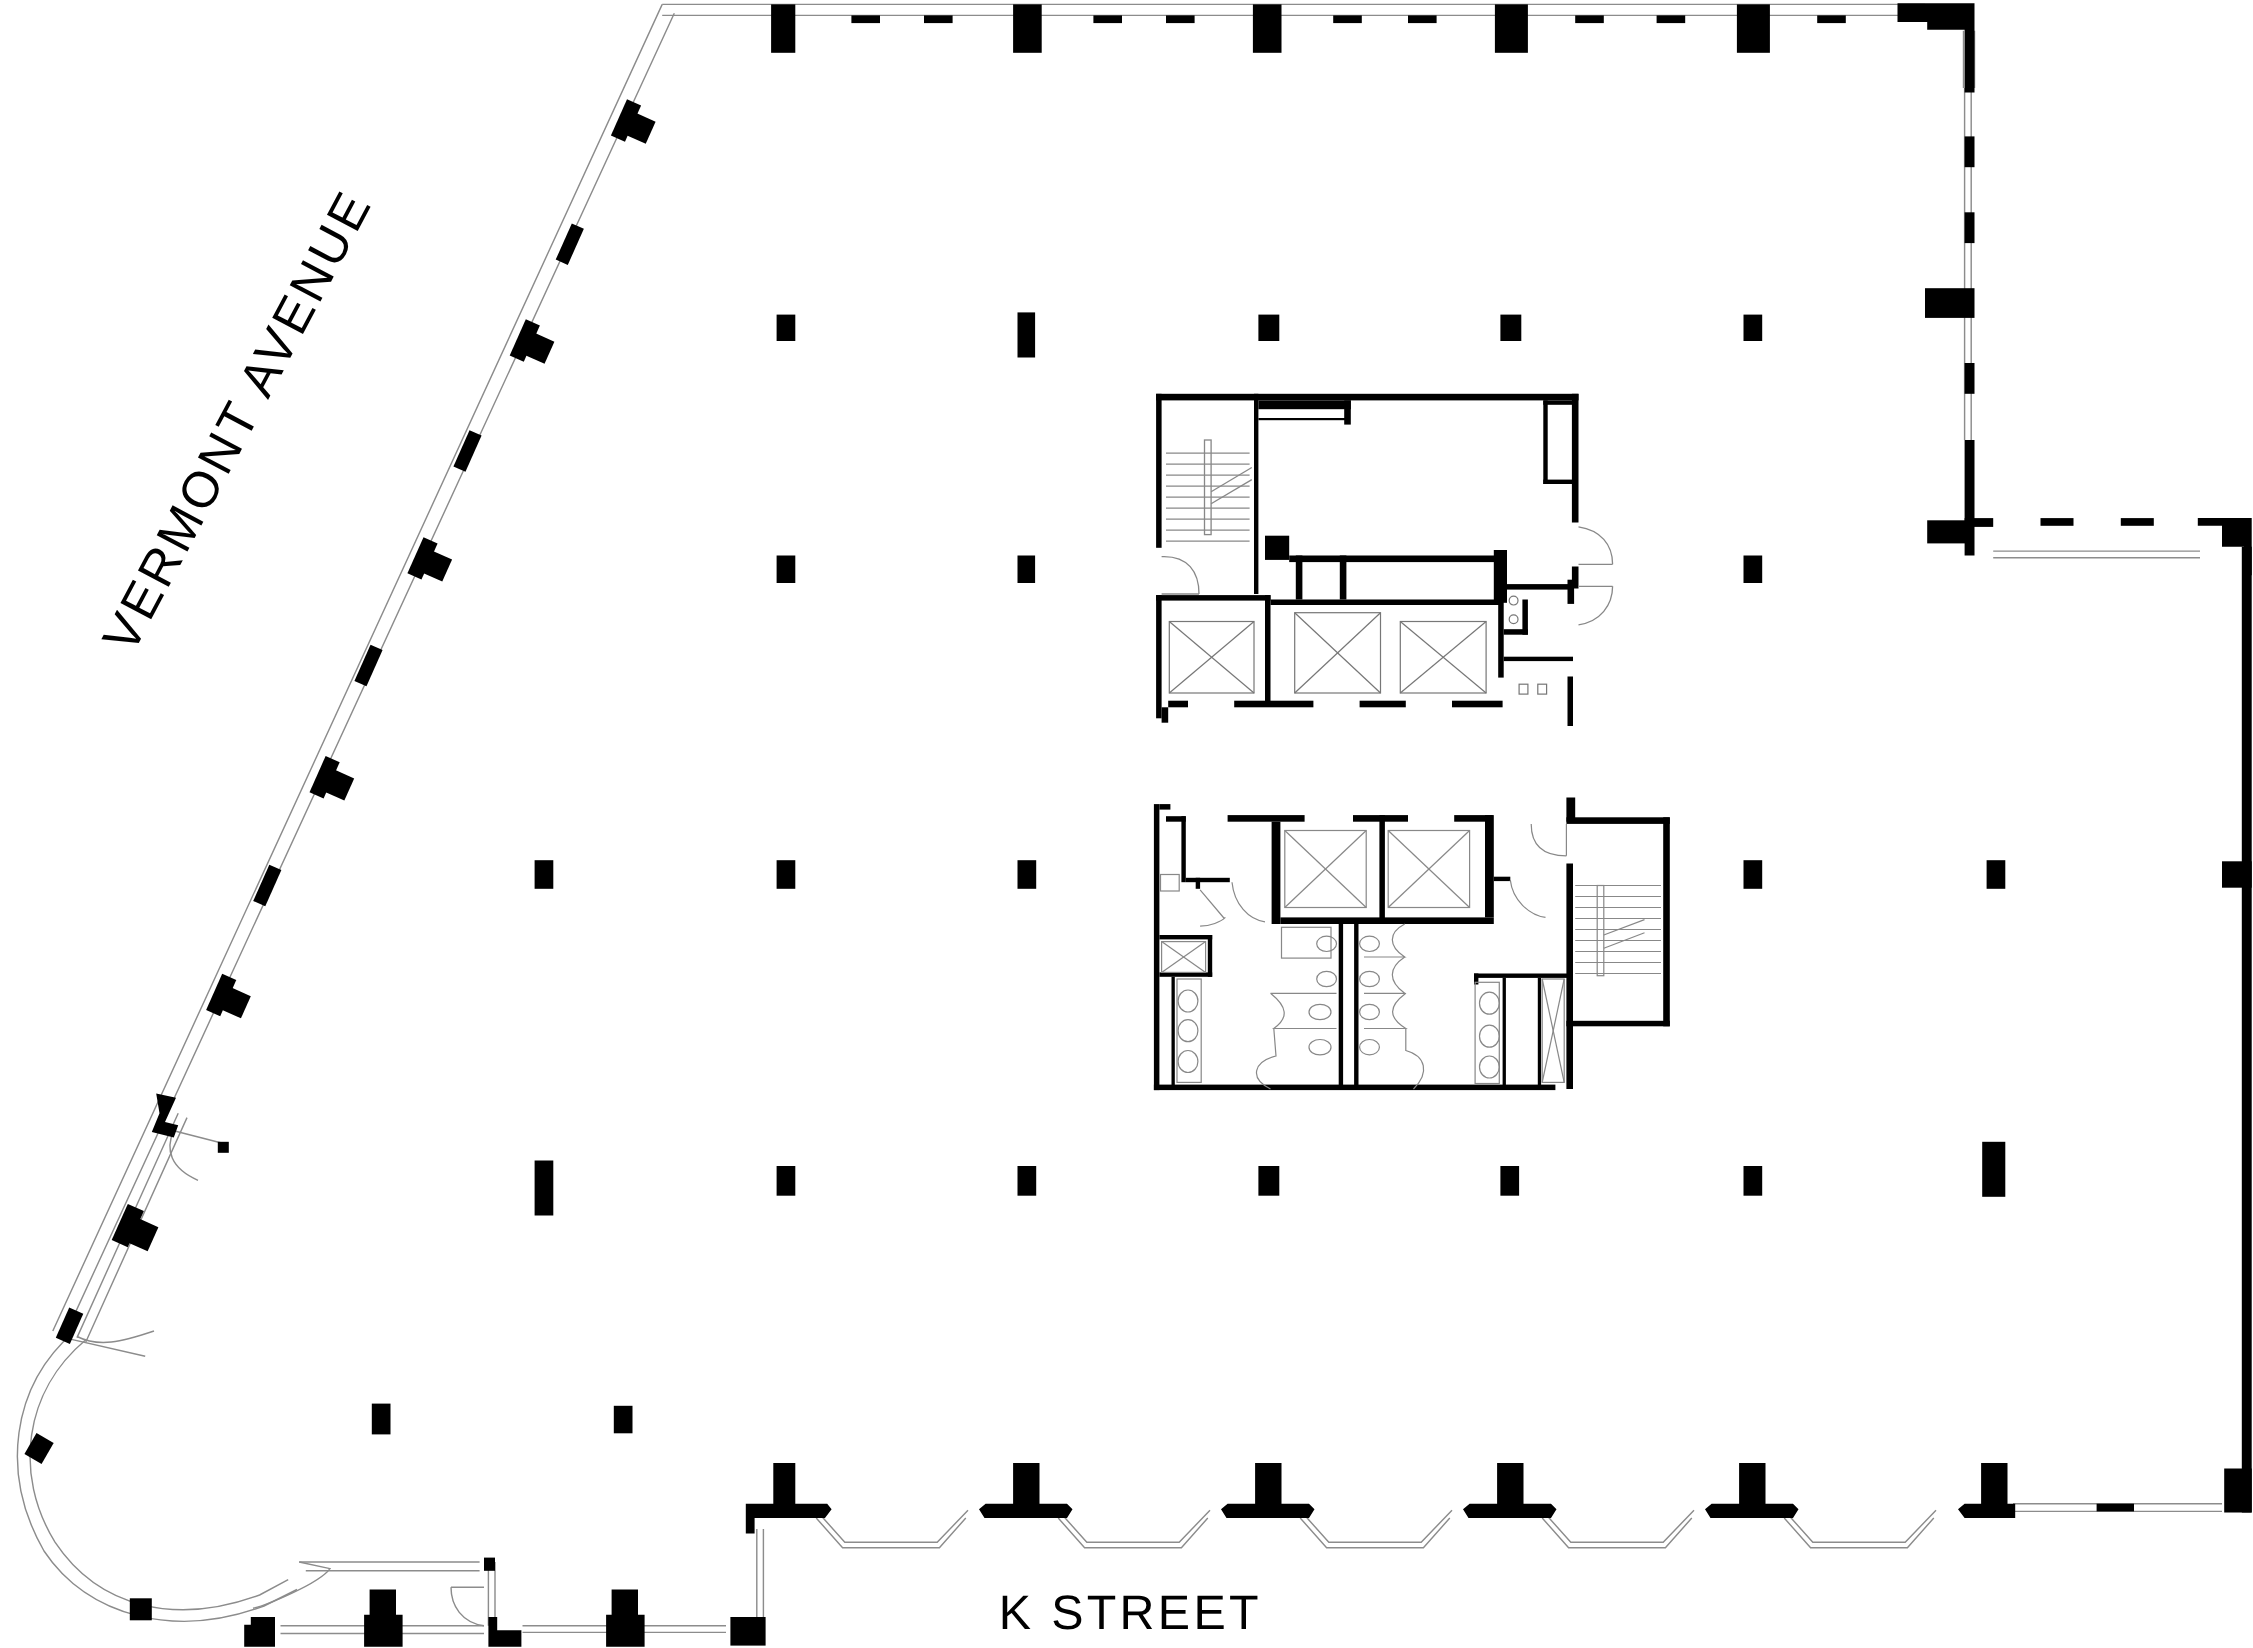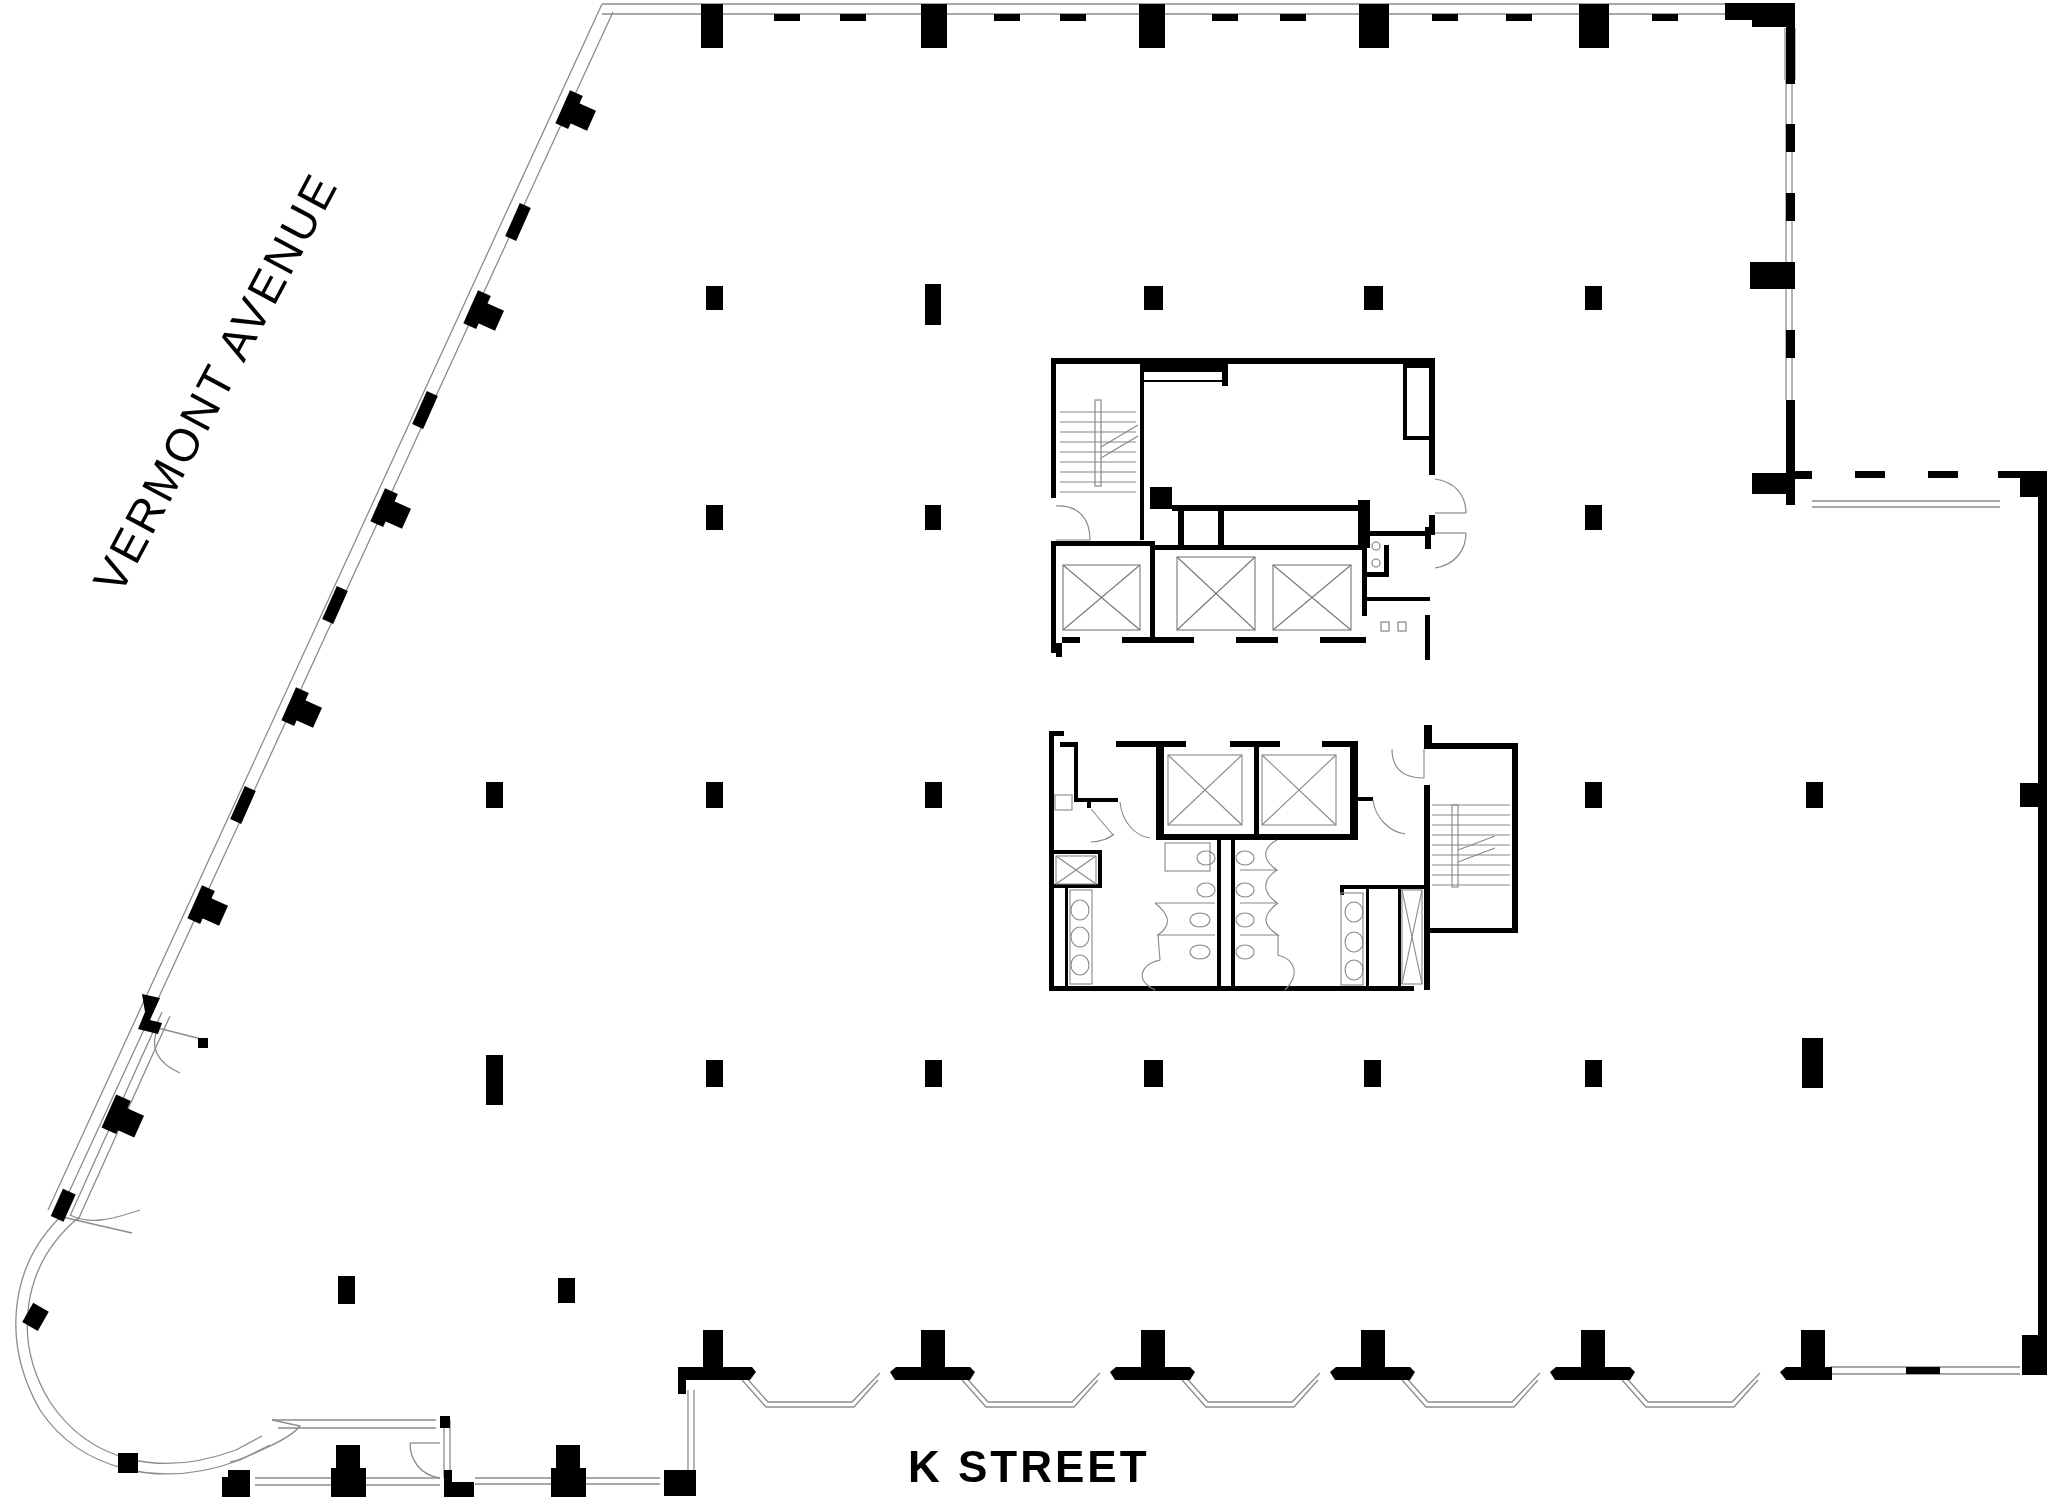--- a/index.html
+++ b/index.html
@@ -2,21 +2,21 @@
 <html><head>
 <meta charset="utf-8">
 <style>
   html, body { margin: 0; padding: 0; background: #ffffff; }
   body { width: 2048px; height: 1498px; overflow: hidden; position: relative; font-family: "Liberation Sans", sans-serif; }
   #plan { position: absolute; left: 0; top: 0; width: 2048px; height: 1498px; }
   .label {
     position: absolute; color: #000; font-family: "Liberation Sans", "DejaVu Sans", sans-serif;
     font-weight: 400; letter-spacing: 3px; white-space: nowrap;
   }
-  .street-k { left: 908px; top: 1442px; font-size: 44px; font-weight: bold; }
+  .street-k { left: 908px; top: 1442px; font-size: 44px; }
   .street-vermont {
     left: 82px; top: 576px; font-size: 46px; transform-origin: 0 0;
     transform: rotate(-62deg);
   }
 </style>
 </head>
 <body>
 
 <svg id="plan" viewBox="0 0 2048 1498" xmlns="http://www.w3.org/2000/svg">
 

